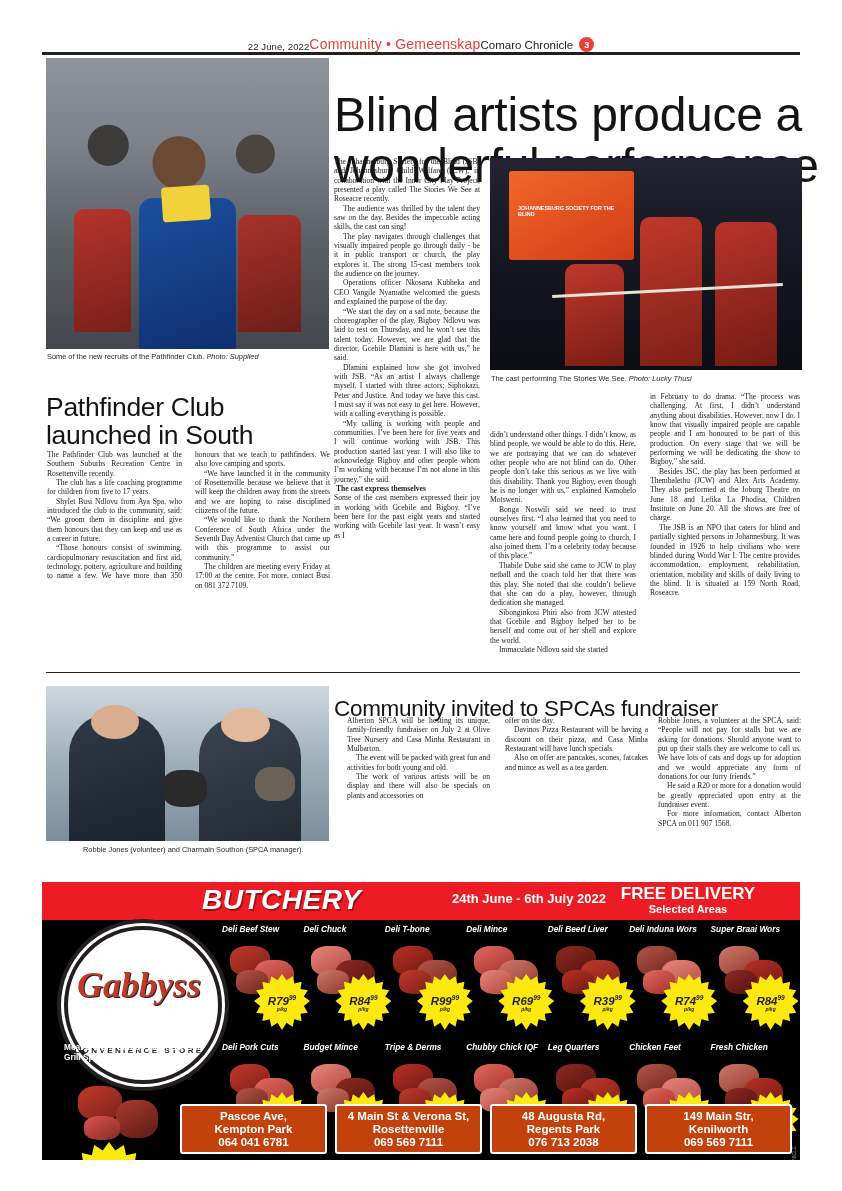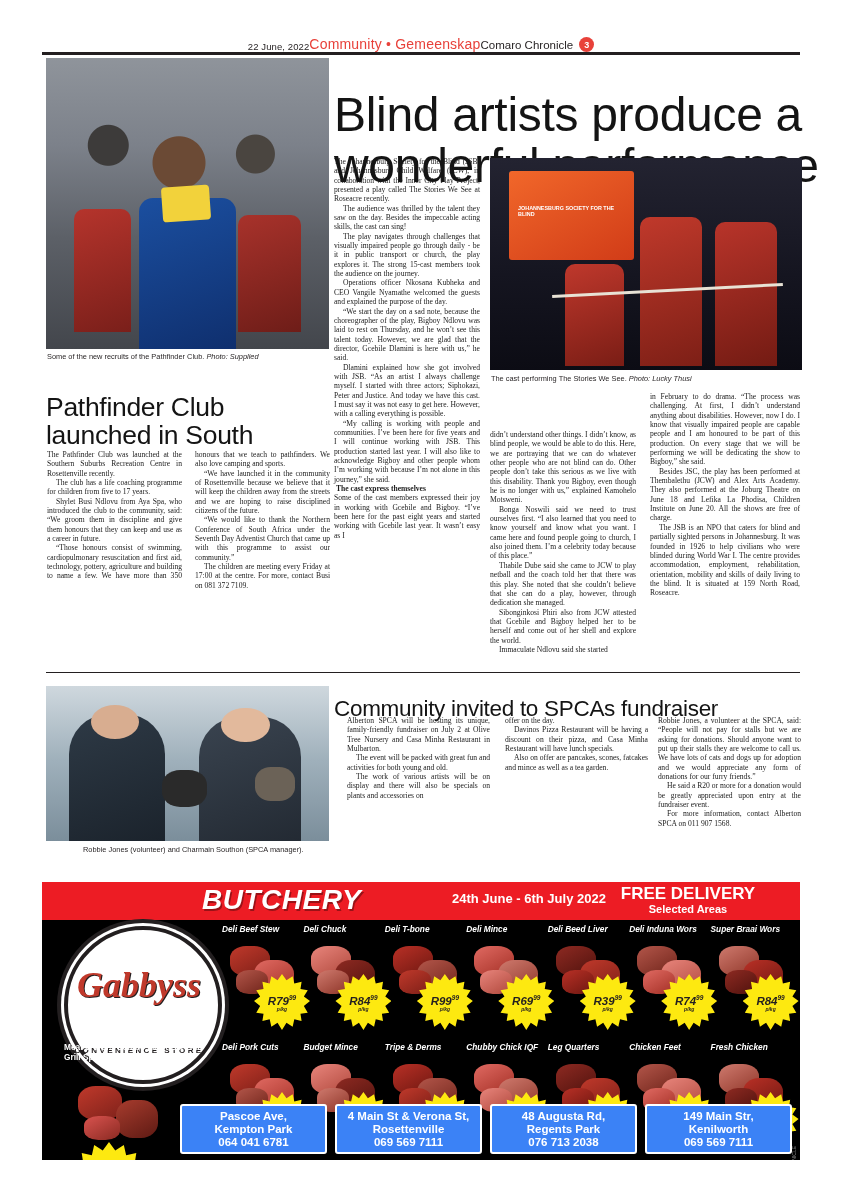--- a/index.html
+++ b/index.html
@@ -182,21 +182,21 @@
   .combo-burst{
     position:absolute;left:6px;top:100px;width:78px;height:78px;
     background:#fde910;
     clip-path:polygon(50% 0%,58% 11%,69% 4%,72% 17%,85% 14%,83% 27%,96% 29%,89% 40%,100% 48%,89% 57%,96% 69%,83% 71%,85% 84%,72% 81%,69% 94%,58% 87%,50% 100%,42% 87%,31% 94%,28% 81%,15% 84%,17% 71%,4% 69%,11% 57%,0% 48%,11% 40%,4% 29%,17% 27%,15% 14%,28% 17%,31% 4%,42% 11%);
     display:flex;align-items:center;justify-content:center;
   }
 
   
   .addr-row{position:absolute;left:138px;top:222px;width:612px;height:50px;display:flex;gap:8px;}
   .addr{
-    flex:1;background:#3b82f6;border:2px solid #fff;border-radius:3px;
+    flex:1;background:#c2410c;border:2px solid #fff;border-radius:3px;
     display:flex;flex-direction:column;align-items:center;justify-content:center;
     color:#fff;font-family:"Liberation Sans",sans-serif;text-align:center;
   }
   .addr .a1{font-weight:bold;font-size:11.5px;line-height:13px;}
   .addr .a2{font-weight:bold;font-size:11.5px;line-height:13px;}
   .ad-credit{
     position:absolute;right:3px;bottom:14px;
     font-family:"Liberation Sans",sans-serif;font-size:5px;color:#8c8c8c;
     transform:rotate(-90deg);transform-origin:right bottom;
   }

